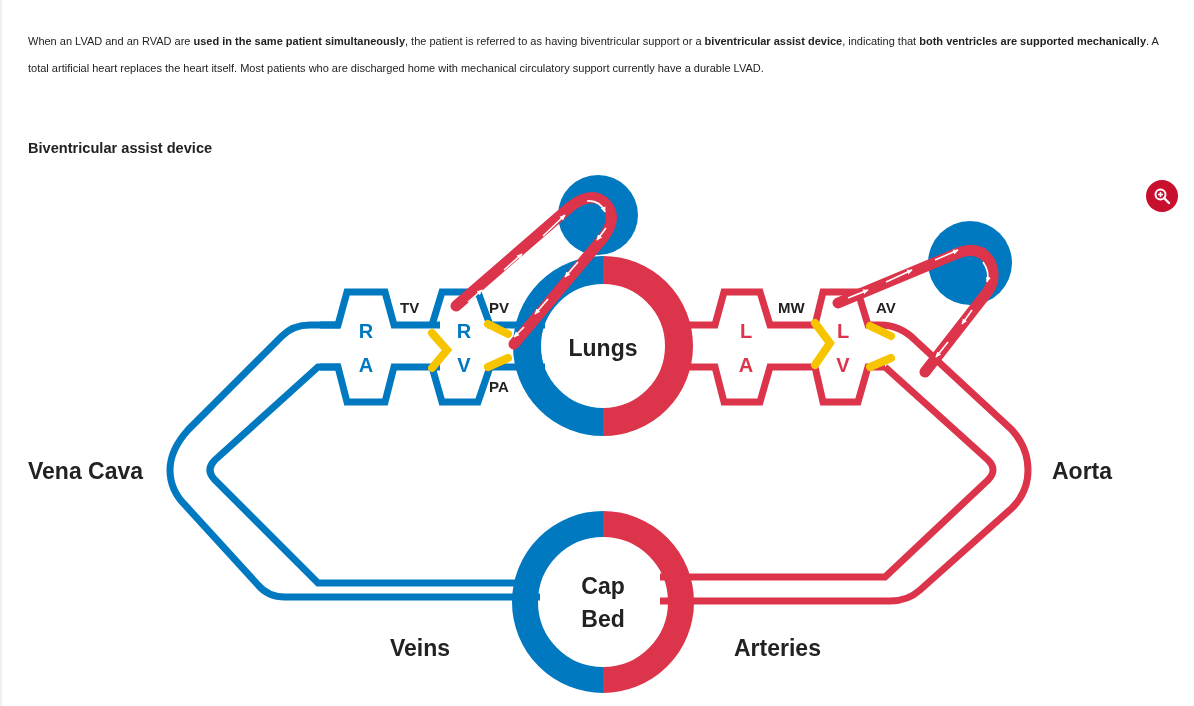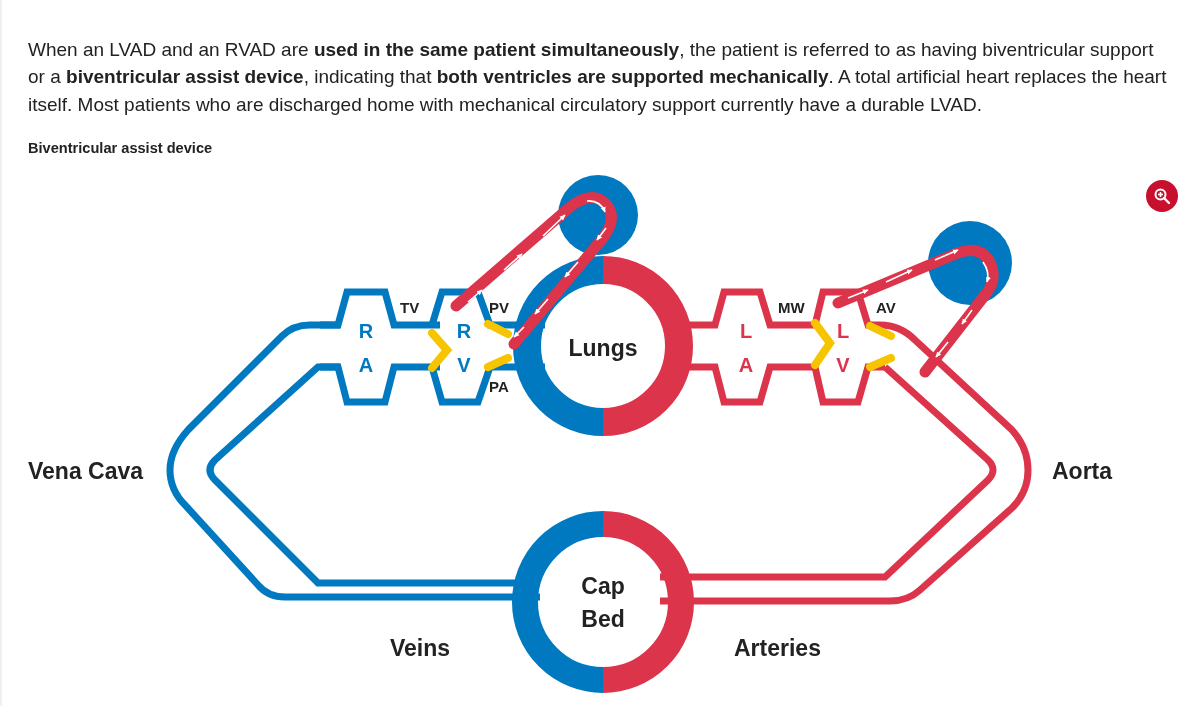--- a/index.html
+++ b/index.html
@@ -1,19 +1,19 @@
 <!DOCTYPE html>
 <html><head>
 <meta charset="utf-8">
 <style>
   html, body { margin:0; padding:0; background:#ffffff; }
   body { width:1194px; height:706px; overflow:hidden; position:relative;
          font-family:"Liberation Sans", "DejaVu Sans", sans-serif; color:#222; }
   .left-rule { position:absolute; left:0; top:0; width:2px; height:706px; background:#f0f0f0; }
-  .intro { position:absolute; left:28px; top:17px; width:1140px; font-size:19px; line-height:27.3px; color:#222; }
+  .intro { position:absolute; left:28px; top:17px; width:1140px; font-size:11px; line-height:27.3px; color:#222; }
   .intro b { font-weight:bold; }
   .caption { position:absolute; left:28px; top:140px; font-size:14.6px; font-weight:bold; color:#222; }
   .zoom-btn { position:absolute; left:1146px; top:180px; width:32px; height:32px; border-radius:50%;
               background:#c8102e; border:none; padding:0; cursor:pointer; display:flex; align-items:center; justify-content:center; }
   svg.diagram { position:absolute; left:0; top:0; }
   .lbl { font-family:"Liberation Sans", "DejaVu Sans", sans-serif; font-weight:bold; fill:#222; }
 </style>
 </head>
 <body>
 

